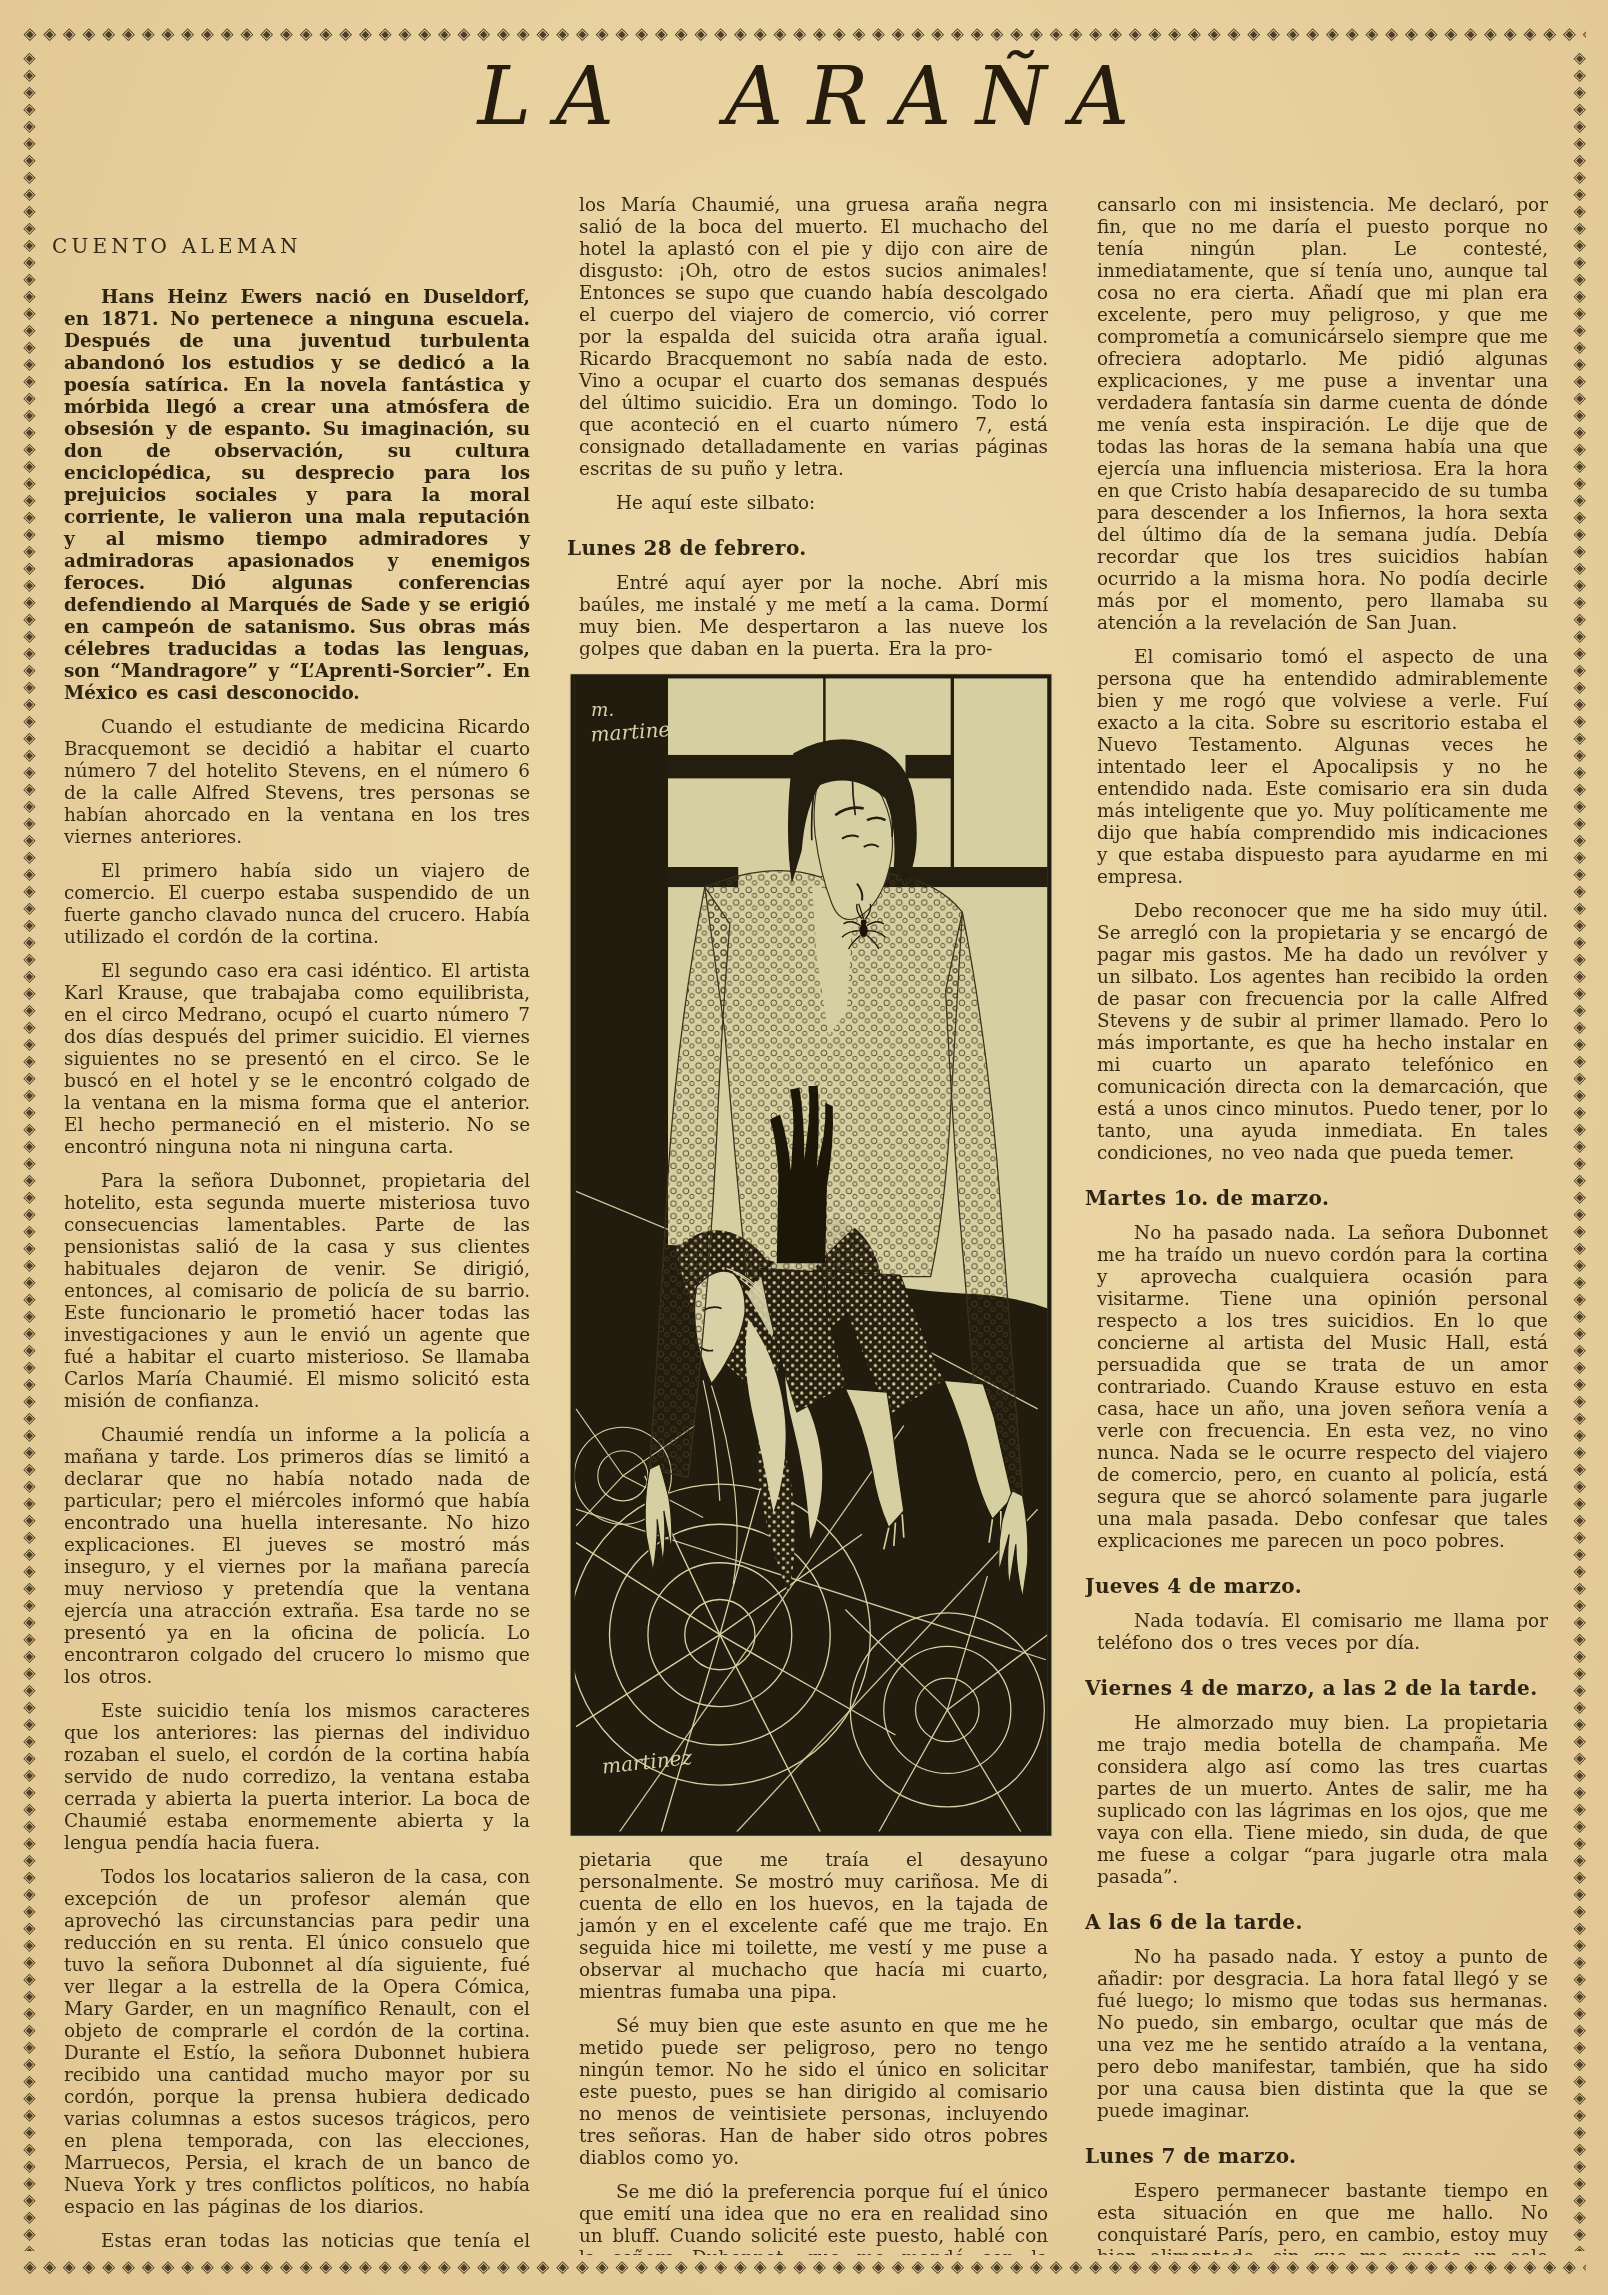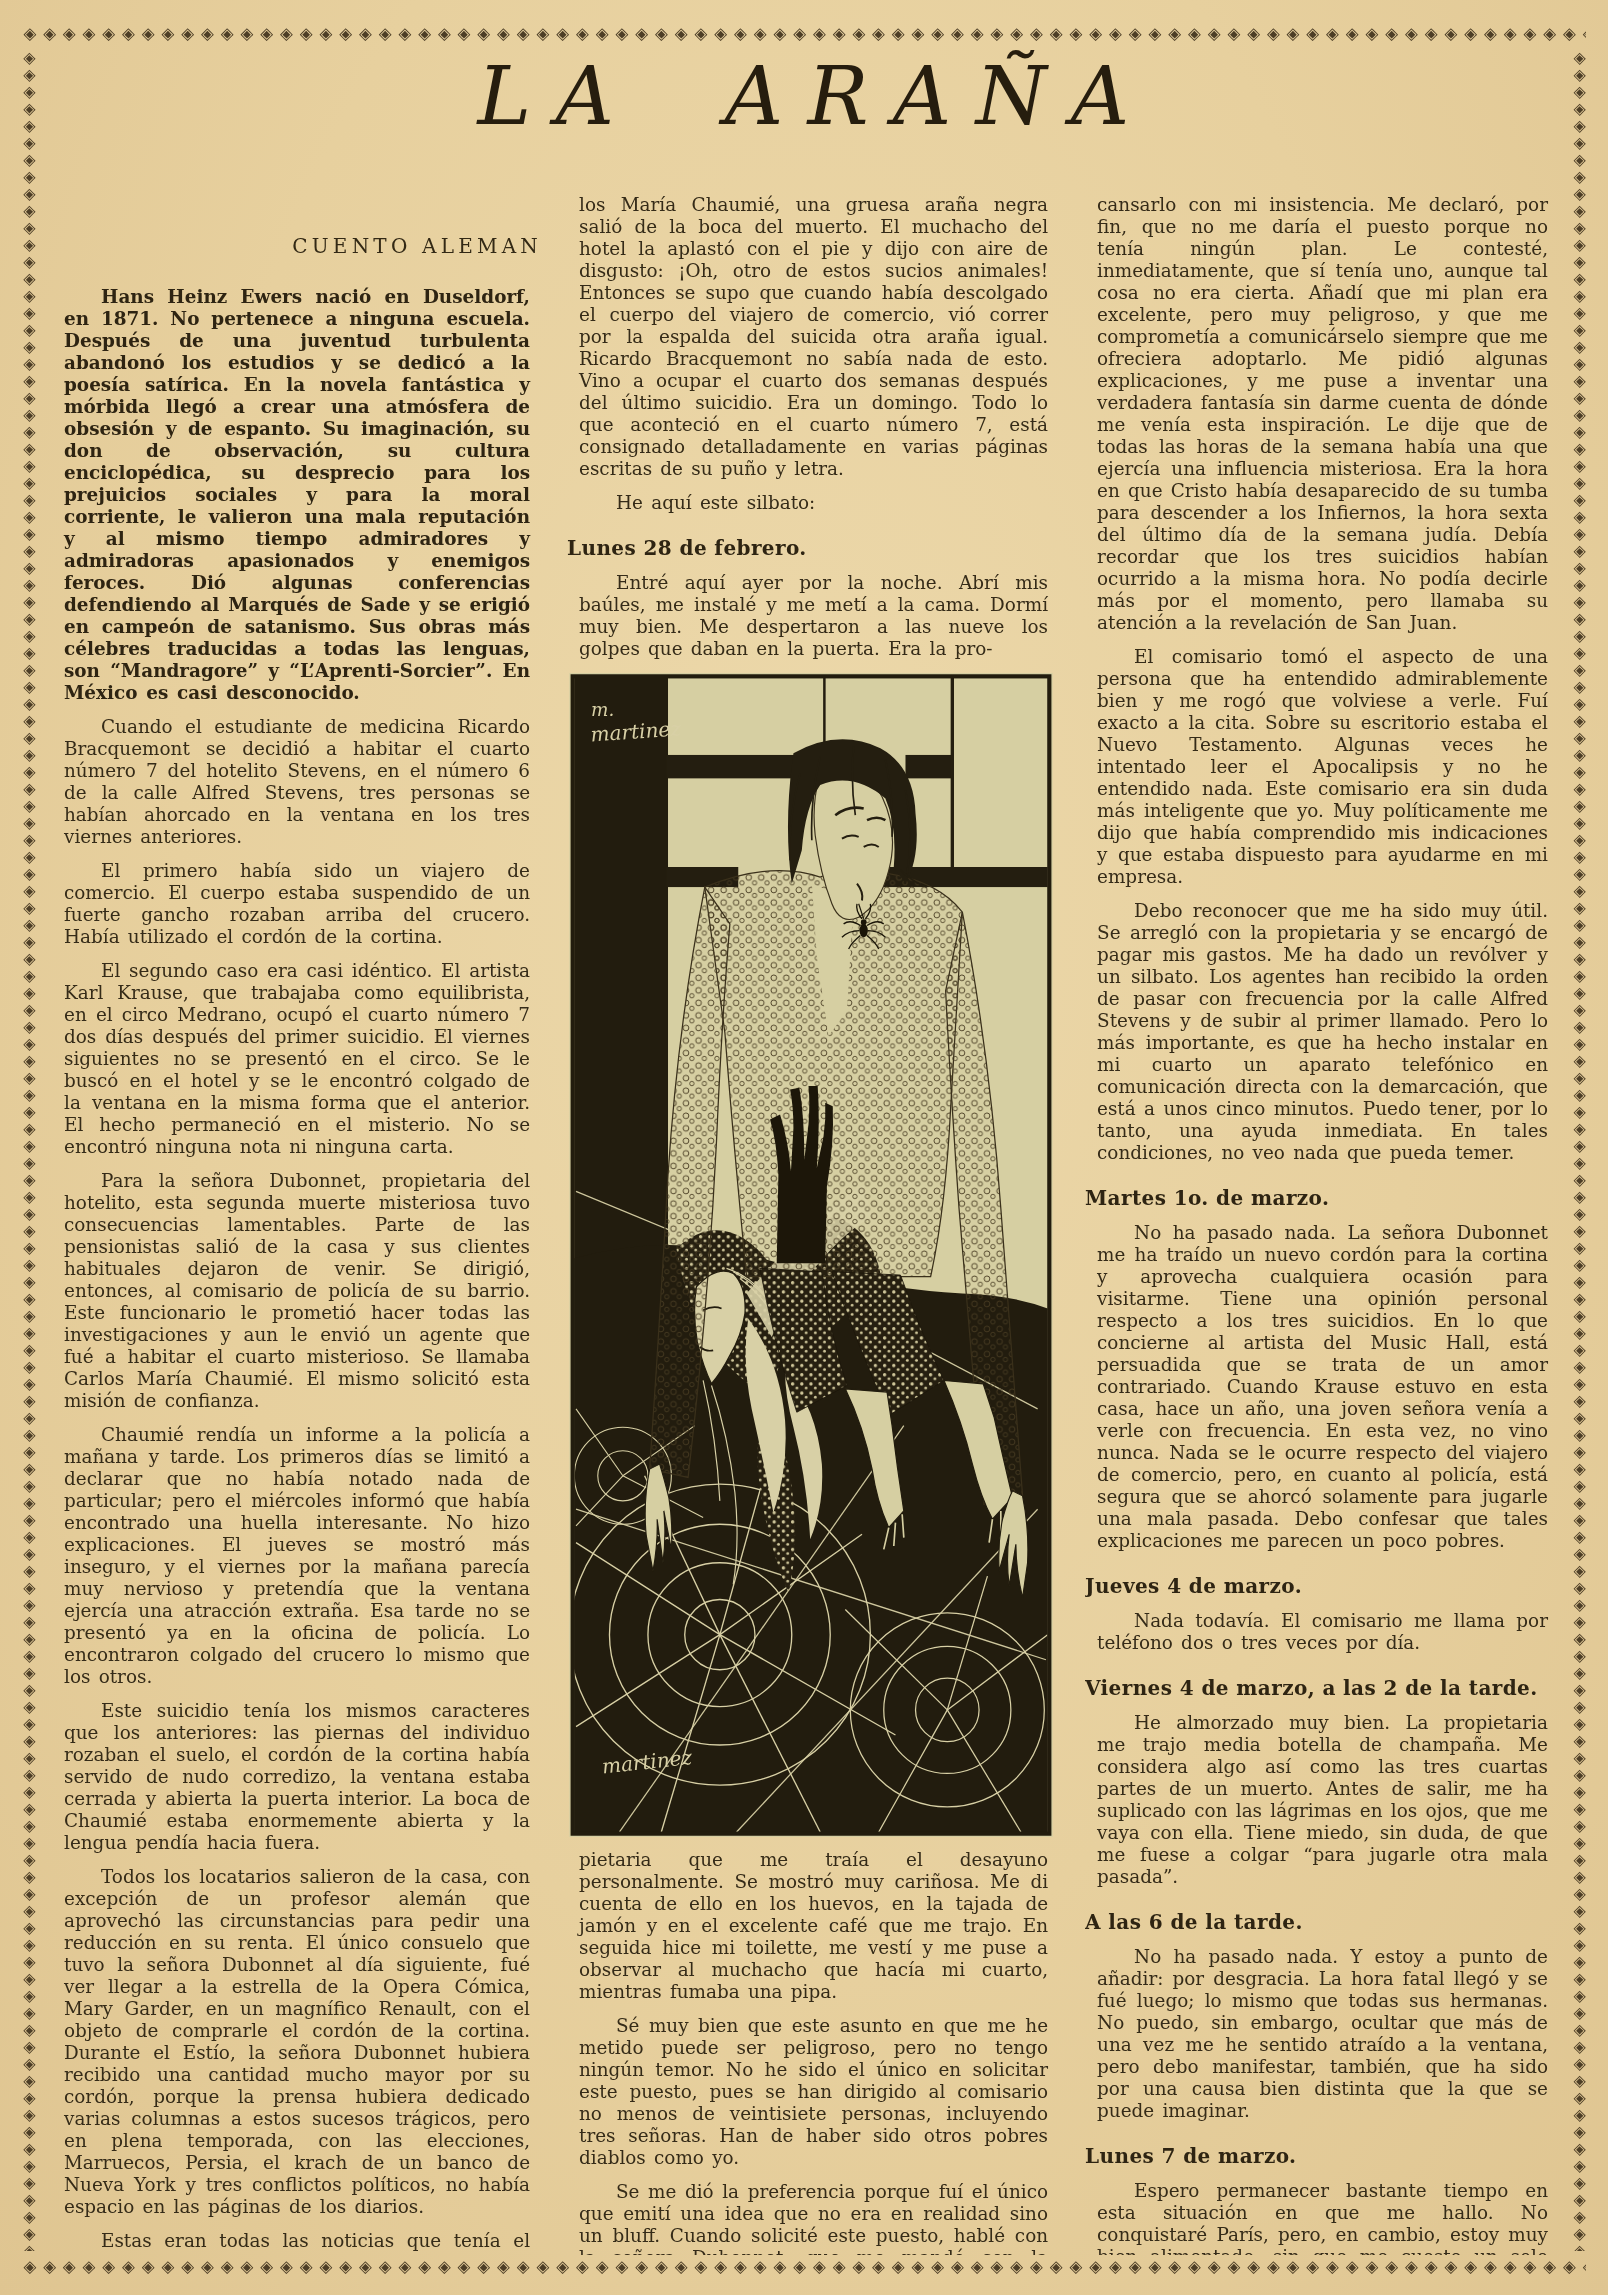--- a/index.html
+++ b/index.html
@@ -42,21 +42,21 @@
   
   .cols{
     position:absolute;top:182px;left:52px;right:49px;bottom:40px;
     display:flex;gap:25px;
   }
   .col{flex:1 1 0;overflow:hidden;}
   .col-1{flex-basis:31.6%;}
   .col-2{flex-basis:31.8%;}
   .col-3{flex-basis:30.6%;}
   .section-label{
-    text-align:right;font-size:20px;letter-spacing:4.2px;
+    text-align:left;font-size:20px;letter-spacing:4.2px;
     margin:52px 0 28.4px 0;font-weight:normal;color:#332915;
   }
   .para, .intro{
     font-size:18.4px;line-height:22px;text-align:justify;
     text-indent:37px;margin:12px;word-spacing:0.13em;color:#352b18;
   }
   .intro{font-weight:bold;color:#2e2412;}
   .para.ni{text-indent:0;}
   .diary-head{
     font-size:20px;font-weight:bold;margin:22px 0 11px 0;
@@ -343,21 +343,21 @@
     <h1 class="title">LA ARAÑA</h1>
   </div>
 
   <div class="cols">
 
     <div class="col col-1">
       <div class="section-label">CUENTO ALEMAN</div>
       <p class="intro">Hans Heinz Ewers nació en Duseldorf, en 1871. No pertenece a ninguna escuela. Después de una juventud turbulenta abandonó los estudios y se dedicó a la poesía satírica. En la novela fantástica y mórbida llegó a crear una atmósfera de obsesión y de espanto. Su imaginación, su don de observación, su cultura enciclopédica, su desprecio para los prejuicios sociales y para la moral corriente, le valieron una mala reputación y al mismo tiempo admiradores y admiradoras apasionados y enemigos feroces. Dió algunas conferencias defendiendo al Marqués de Sade y se erigió en campeón de satanismo. Sus obras más célebres traducidas a todas las lenguas, son “Mandragore” y “L’Aprenti-Sorcier”. En México es casi desconocido.</p>
       <div>
           <p class="para">Cuando el estudiante de medicina Ricardo Bracquemont se decidió a habitar el cuarto número 7 del hotelito Stevens, en el número 6 de la calle Alfred Stevens, tres personas se habían ahorcado en la ventana en los tres viernes anteriores.</p>
-          <p class="para">El primero había sido un viajero de comercio. El cuerpo estaba suspendido de un fuerte gancho rozaban arriba del crucero. Había utilizado el cordón de la cortina.</p>
+          <p class="para">El primero había sido un viajero de comercio. El cuerpo estaba suspendido de un fuerte gancho clavado nunca del crucero. Había utilizado el cordón de la cortina.</p>
           <p class="para">El segundo caso era casi idéntico. El artista Karl Krause, que trabajaba como equilibrista, en el circo Medrano, ocupó el cuarto número 7 dos días después del primer suicidio. El viernes siguientes no se presentó en el circo. Se le buscó en el hotel y se le encontró colgado de la ventana en la misma forma que el anterior. El hecho permaneció en el misterio. No se encontró ninguna nota ni ninguna carta.</p>
           <p class="para">Para la señora Dubonnet, propietaria del hotelito, esta segunda muerte misteriosa tuvo consecuencias lamentables. Parte de las pensionistas salió de la casa y sus clientes habituales dejaron de venir. Se dirigió, entonces, al comisario de policía de su barrio. Este funcionario le prometió hacer todas las investigaciones y aun le envió un agente que fué a habitar el cuarto misterioso. Se llamaba Carlos María Chaumié. El mismo solicitó esta misión de confianza.</p>
           <p class="para">Chaumié rendía un informe a la policía a mañana y tarde. Los primeros días se limitó a declarar que no había notado nada de particular; pero el miércoles informó que había encontrado una huella interesante. No hizo explicaciones. El jueves se mostró más inseguro, y el viernes por la mañana parecía muy nervioso y pretendía que la ventana ejercía una atracción extraña. Esa tarde no se presentó ya en la oficina de policía. Lo encontraron colgado del crucero lo mismo que los otros.</p>
           <p class="para">Este suicidio tenía los mismos caracteres que los anteriores: las piernas del individuo rozaban el suelo, el cordón de la cortina había servido de nudo corredizo, la ventana estaba cerrada y abierta la puerta interior. La boca de Chaumié estaba enormemente abierta y la lengua pendía hacia fuera.</p>
           <p class="para">Todos los locatarios salieron de la casa, con excepción de un profesor alemán que aprovechó las circunstancias para pedir una reducción en su renta. El único consuelo que tuvo la señora Dubonnet al día siguiente, fué ver llegar a la estrella de la Opera Cómica, Mary Garder, en un magnífico Renault, con el objeto de comprarle el cordón de la cortina. Durante el Estío, la señora Dubonnet hubiera recibido una cantidad mucho mayor por su cordón, porque la prensa hubiera dedicado varias columnas a estos sucesos trágicos, pero en plena temporada, con las elecciones, Marruecos, Persia, el krach de un banco de Nueva York y tres conflictos políticos, no había espacio en las páginas de los diarios.</p>
           <p class="para">Estas eran todas las noticias que tenía el estudiante de medicina Ricardo Bracquemont. Hasta ignoraba un pequeño detalle tan anodino en apariencia que ni el comisario, ni los testigos, ni los reporteros lo habían tomado en cuenta. Su recuerdo fué evocado más tarde, después de la aventura del estudiante. Cuando los agentes bajaron el cadáver de Car-</p>
         </div>
     </div>
 
     <div class="col col-2">

